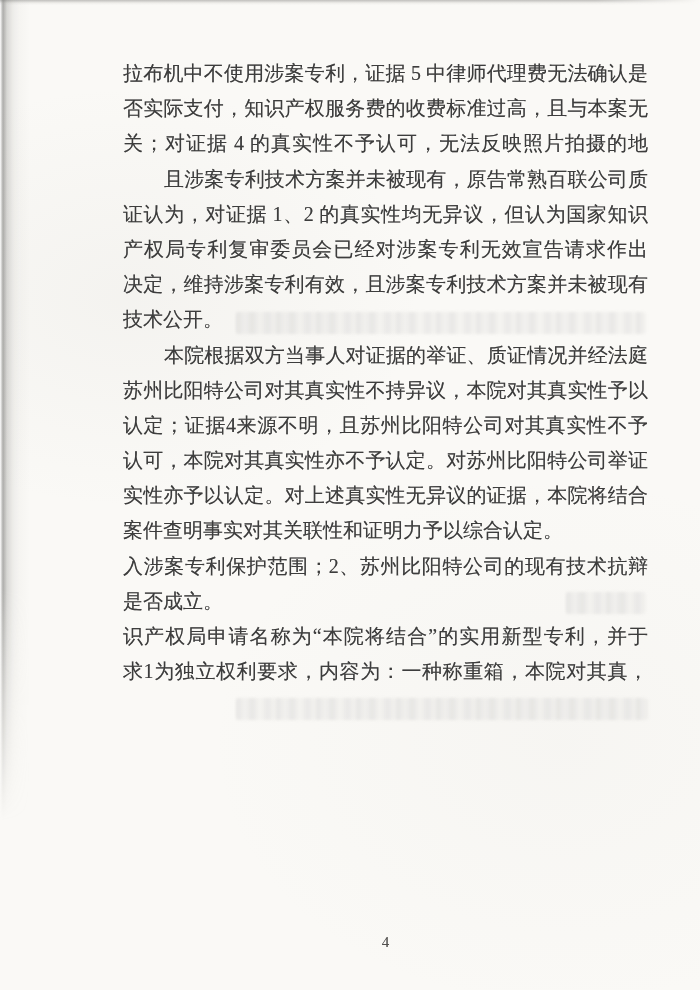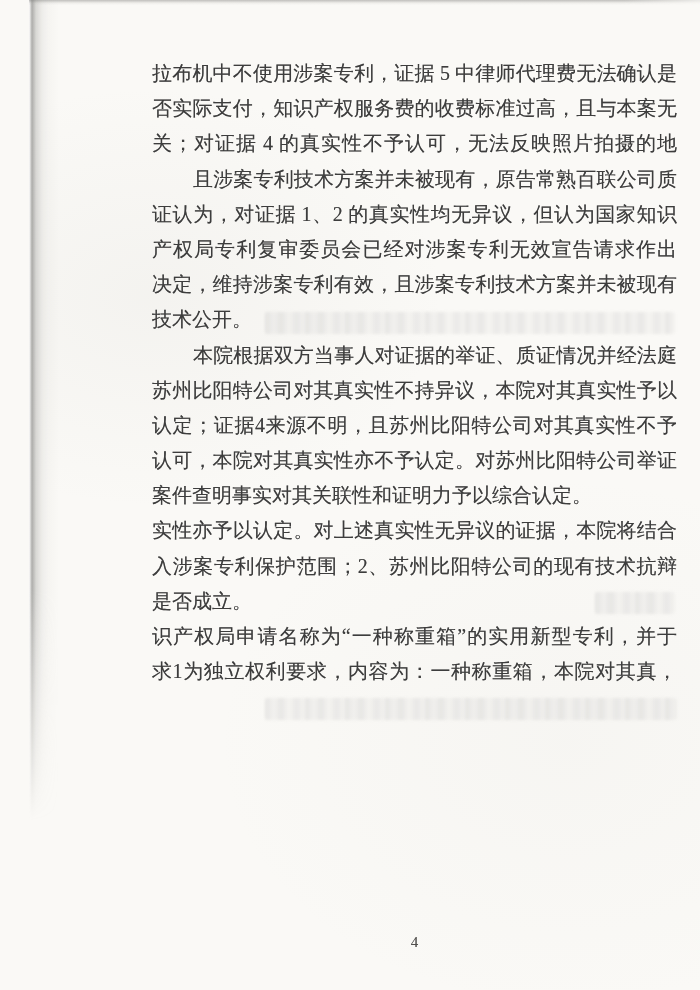--- a/index.html
+++ b/index.html
@@ -13,21 +13,20 @@
     font-family: "Liberation Serif", "DejaVu Serif", serif;
     position: relative;
     overflow: hidden;
   }
   .scan-page {
     position: absolute; inset: 0;
     background:
       radial-gradient(ellipse 420px 300px at 18% 30%, rgba(190,188,182,0.10), transparent 70%),
       radial-gradient(ellipse 500px 380px at 80% 75%, rgba(200,198,192,0.07), transparent 70%),
       var(--paper);
-    margin-left: 29px;
   }
   
   .edge-left {
     position: absolute; left: 0; top: 0; width: 30px; height: 820px;
     background: linear-gradient(to right,
       rgba(255,255,255,0.9) 0px,
       rgba(110,110,108,0.55) 3px,
       rgba(140,140,138,0.30) 7px,
       rgba(175,175,172,0.16) 13px,
       rgba(200,200,196,0.08) 20px,
@@ -100,29 +99,29 @@
         <div class="line fill">证认为，对证据 1、2 的真实性均无异议，但认为国家知识</div>
         <div class="line fill">产权局专利复审委员会已经对涉案专利无效宣告请求作出</div>
         <div class="line fill">决定，维持涉案专利有效，且涉案专利技术方案并未被现有</div>
         <div class="line">技术公开。</div>
       </div>
       <div class="para">
         <div class="line fill indent">本院根据双方当事人对证据的举证、质证情况并经法庭</div>
         <div class="line fill">苏州比阳特公司对其真实性不持异议，本院对其真实性予以</div>
         <div class="line fill">认定；证据4来源不明，且苏州比阳特公司对其真实性不予</div>
         <div class="line fill">认可，本院对其真实性亦不予认定。对苏州比阳特公司举证</div>
+        <div class="line fill">实性亦予以认定。对上述真实性无异议的证据，本院将结合</div>
         <div class="line">案件查明事实对其关联性和证明力予以综合认定。</div>
-        <div class="line fill">实性亦予以认定。对上述真实性无异议的证据，本院将结合</div>
       </div>
       <div class="para">
         <div class="line fill">入涉案专利保护范围；2、苏州比阳特公司的现有技术抗辩</div>
         <div class="line">是否成立。</div>
       </div>
       <div class="para">
-        <div class="line fill">识产权局申请名称为“一种称重箱”的实用新型专利，并于</div>
+        <div class="line fill">识产权局申请名称为“本院将结合”的实用新型专利，并于</div>
         <div class="line fill">求1为独立权利要求，内容为：一种称重箱，本院对其真，</div>
       </div>
     </div>
 
   <div class="bleed bleed-1"></div>
   <div class="bleed bleed-2"></div>
   <div class="bleed bleed-3"></div>
 
   <div class="page-number">4</div>
 </div>

